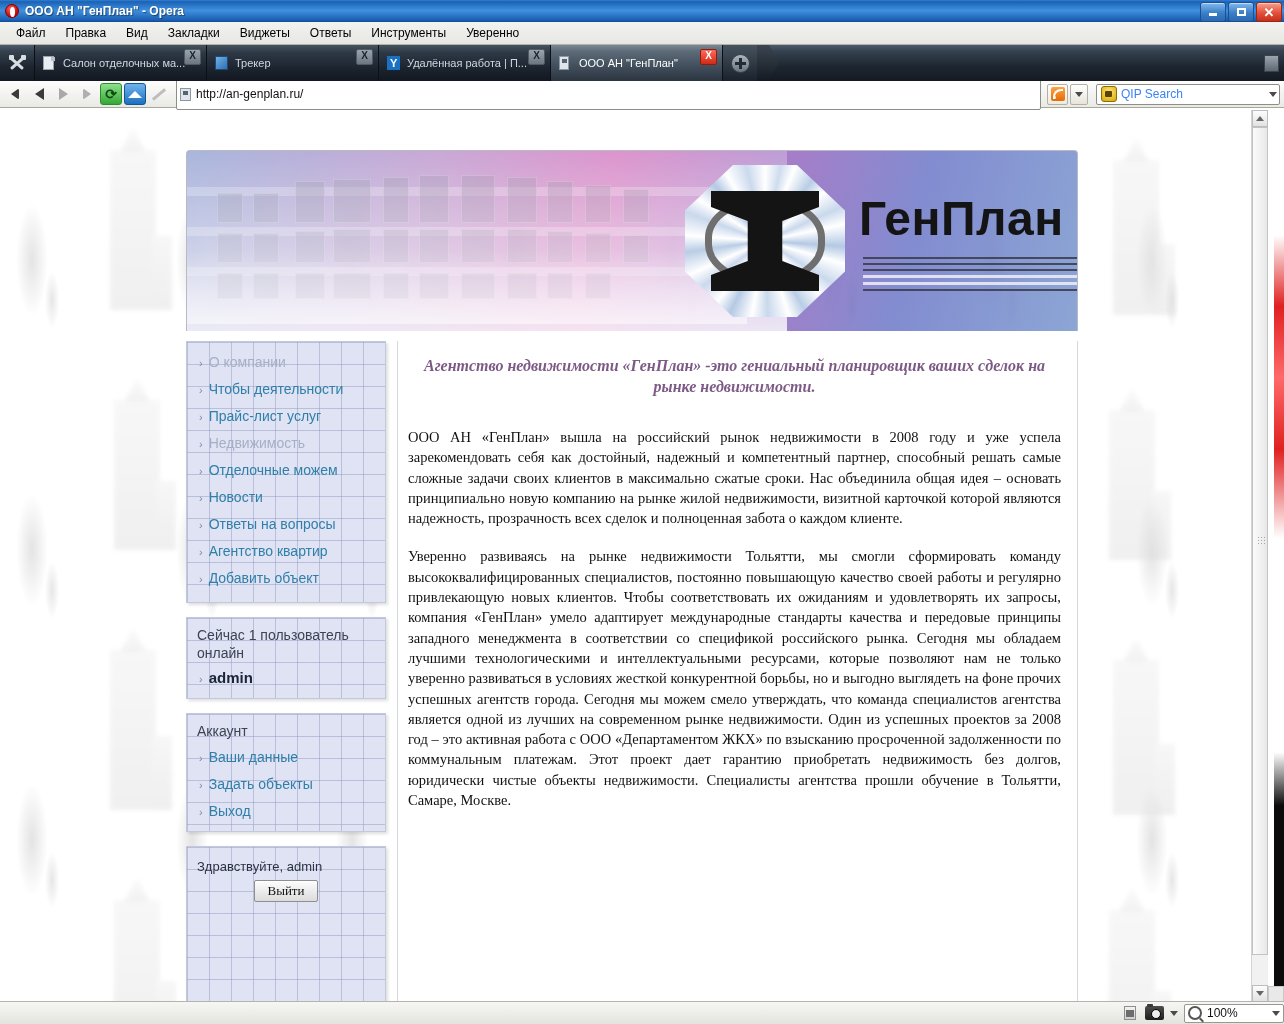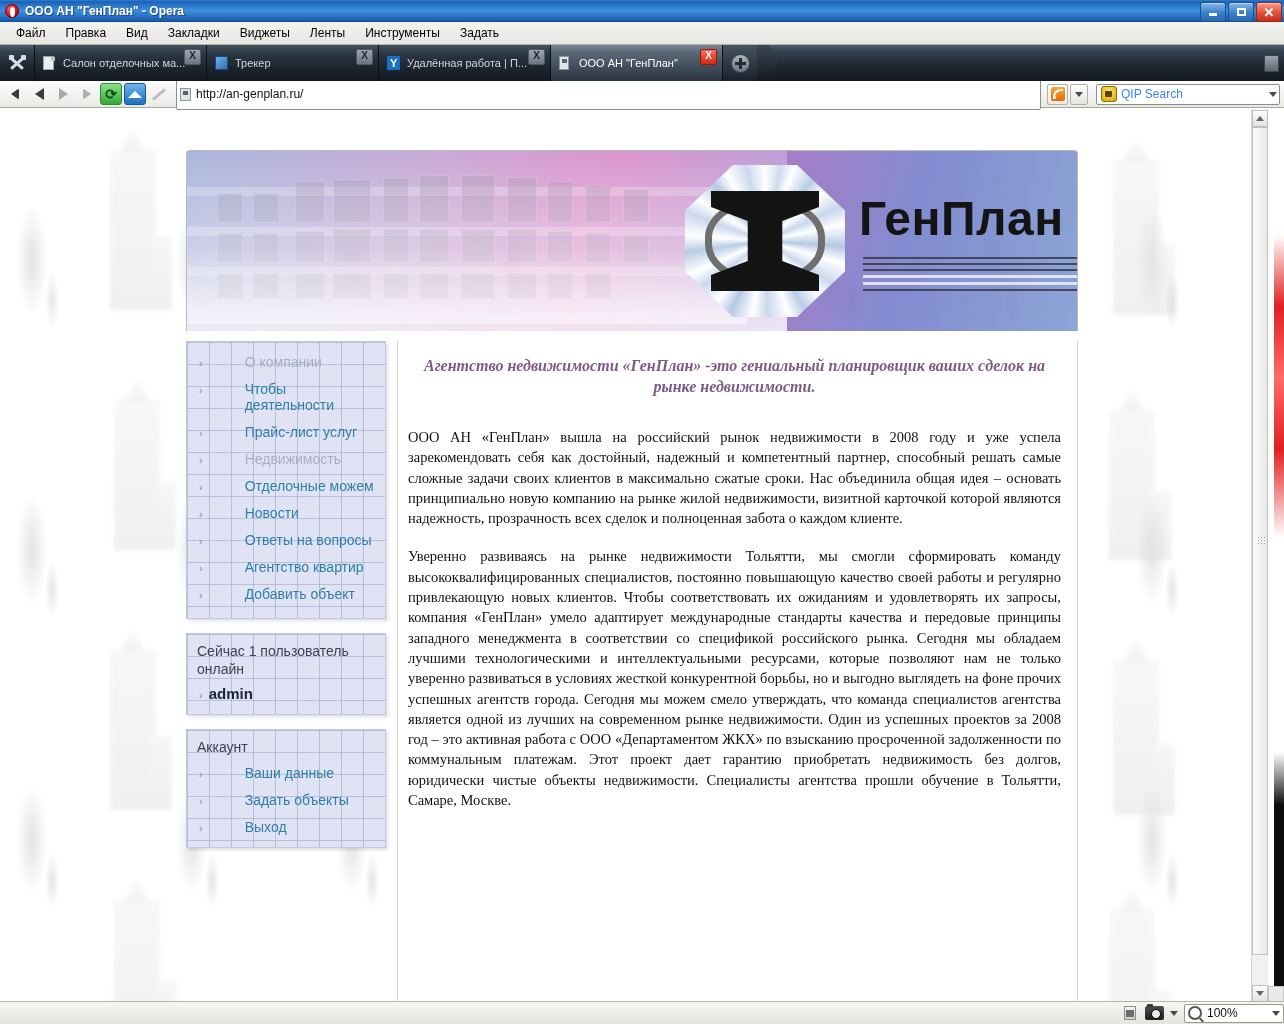--- a/index.html
+++ b/index.html
@@ -250,21 +250,21 @@
       linear-gradient(to bottom,rgba(140,148,188,.45) 1px,transparent 1px);
     background-size:22px 22px;
     border:1px solid #c4c8dd;
     box-shadow:2px 2px 3px rgba(0,0,0,.13);
     padding:8px 10px 10px 10px;margin-bottom:14px;
   }
   .panel.menu{padding:12px 10px 14px 10px;}
   .mi{display:flex;align-items:baseline;margin:0 0 11px 2px;}
   .mi:last-child{margin-bottom:2px;}
   .bullet{color:#7b86b5;font-size:11px;margin-right:6px;}
-  .mlink{color:#2f7fa8;font-size:14px;padding-left:36px;}
+  .mlink{color:#2f7fa8;font-size:14px;}
   .mlink.dim{color:#a8afc4;}
   .ptitle{color:#3c4353;font-size:14px;line-height:18px;margin-bottom:7px;}
   .uname{color:#1c2438;font-weight:bold;font-size:15px;}
   .panel.account .ptitle{margin-bottom:9px;}
   .panel.greet{height:176px;box-sizing:border-box;padding-top:12px;}
   .greet-text{color:#2b3142;font-size:13px;margin-bottom:6px;}
   .logout-btn{
     display:block;margin:0 auto;padding:2px 12px;font-size:13px;color:#111;
     background:linear-gradient(180deg,#fdfdfd,#dcdcdc);border:1px solid #8f8f8f;border-radius:2px;
     box-shadow:inset 0 1px 0 #fff;font-family:"Liberation Serif",serif;
@@ -344,23 +344,23 @@
         </div>
     </div>
   </div>
 
   <div class="menubar">
     <span>Файл</span>
     <span>Правка</span>
     <span>Вид</span>
     <span>Закладки</span>
     <span>Виджеты</span>
-    <span>Ленты</span>
+    <span>Ответы</span>
     <span>Инструменты</span>
-    <span>Задать</span>
+    <span>Уверенно</span>
   </div>
 
   <div class="tabbar">
     <div class="tabtools">
       <div class="wrench">
           <i></i>
           <i></i>
           <i></i>
           <i></i>
         </div>
@@ -590,20 +590,24 @@
             <div class="mi">
               <span class="bullet">›</span>
               <span class="mlink">Задать объекты</span>
             </div>
             <div class="mi">
               <span class="bullet">›</span>
               <span class="mlink">Выход</span>
             </div>
           </div>
 
+          <div class="panel greet">
+            <div class="greet-text">Здравствуйте, admin</div>
+            <button class="logout-btn">Выйти</button>
+          </div>
 
         </div>
 
         <div class="content">
           <h1 class="lead">Агентство недвижимости «ГенПлан» -это гениальный планировщик ваших сделок на рынке недвижимости.</h1>
           <p class="para">ООО АН «ГенПлан» вышла на российский рынок недвижимости в 2008 году и уже успела зарекомендовать себя как достойный, надежный и компетентный партнер, способный решать самые сложные задачи своих клиентов в максимально сжатые сроки. Нас объединила общая идея – основать принципиально новую компанию на рынке жилой недвижимости, визитной карточкой которой являются надежность, прозрачность всех сделок и полноценная забота о каждом клиенте.</p>
           <p class="para">Уверенно развиваясь на рынке недвижимости Тольятти, мы смогли сформировать команду высококвалифицированных специалистов, постоянно повышающую качество своей работы и регулярно привлекающую новых клиентов. Чтобы соответствовать их ожиданиям и удовлетворять их запросы, компания «ГенПлан» умело адаптирует международные стандарты качества и передовые принципы западного менеджмента в соответствии со спецификой российского рынка. Сегодня мы обладаем лучшими технологическими и интеллектуальными ресурсами, которые позволяют нам не только уверенно развиваться в условиях жесткой конкурентной борьбы, но и выгодно выглядеть на фоне прочих успешных агентств города. Сегодня мы можем смело утверждать, что команда специалистов агентства является одной из лучших на современном рынке недвижимости. Один из успешных проектов за 2008 год – это активная работа с ООО «Департаментом ЖКХ» по взысканию просроченной задолженности по коммунальным платежам. Этот проект дает гарантию приобретать недвижимость без долгов, юридически чистые объекты недвижимости. Специалисты агентства прошли обучение в Тольятти, Самаре, Москве.</p>
         </div>
 
       </div>

